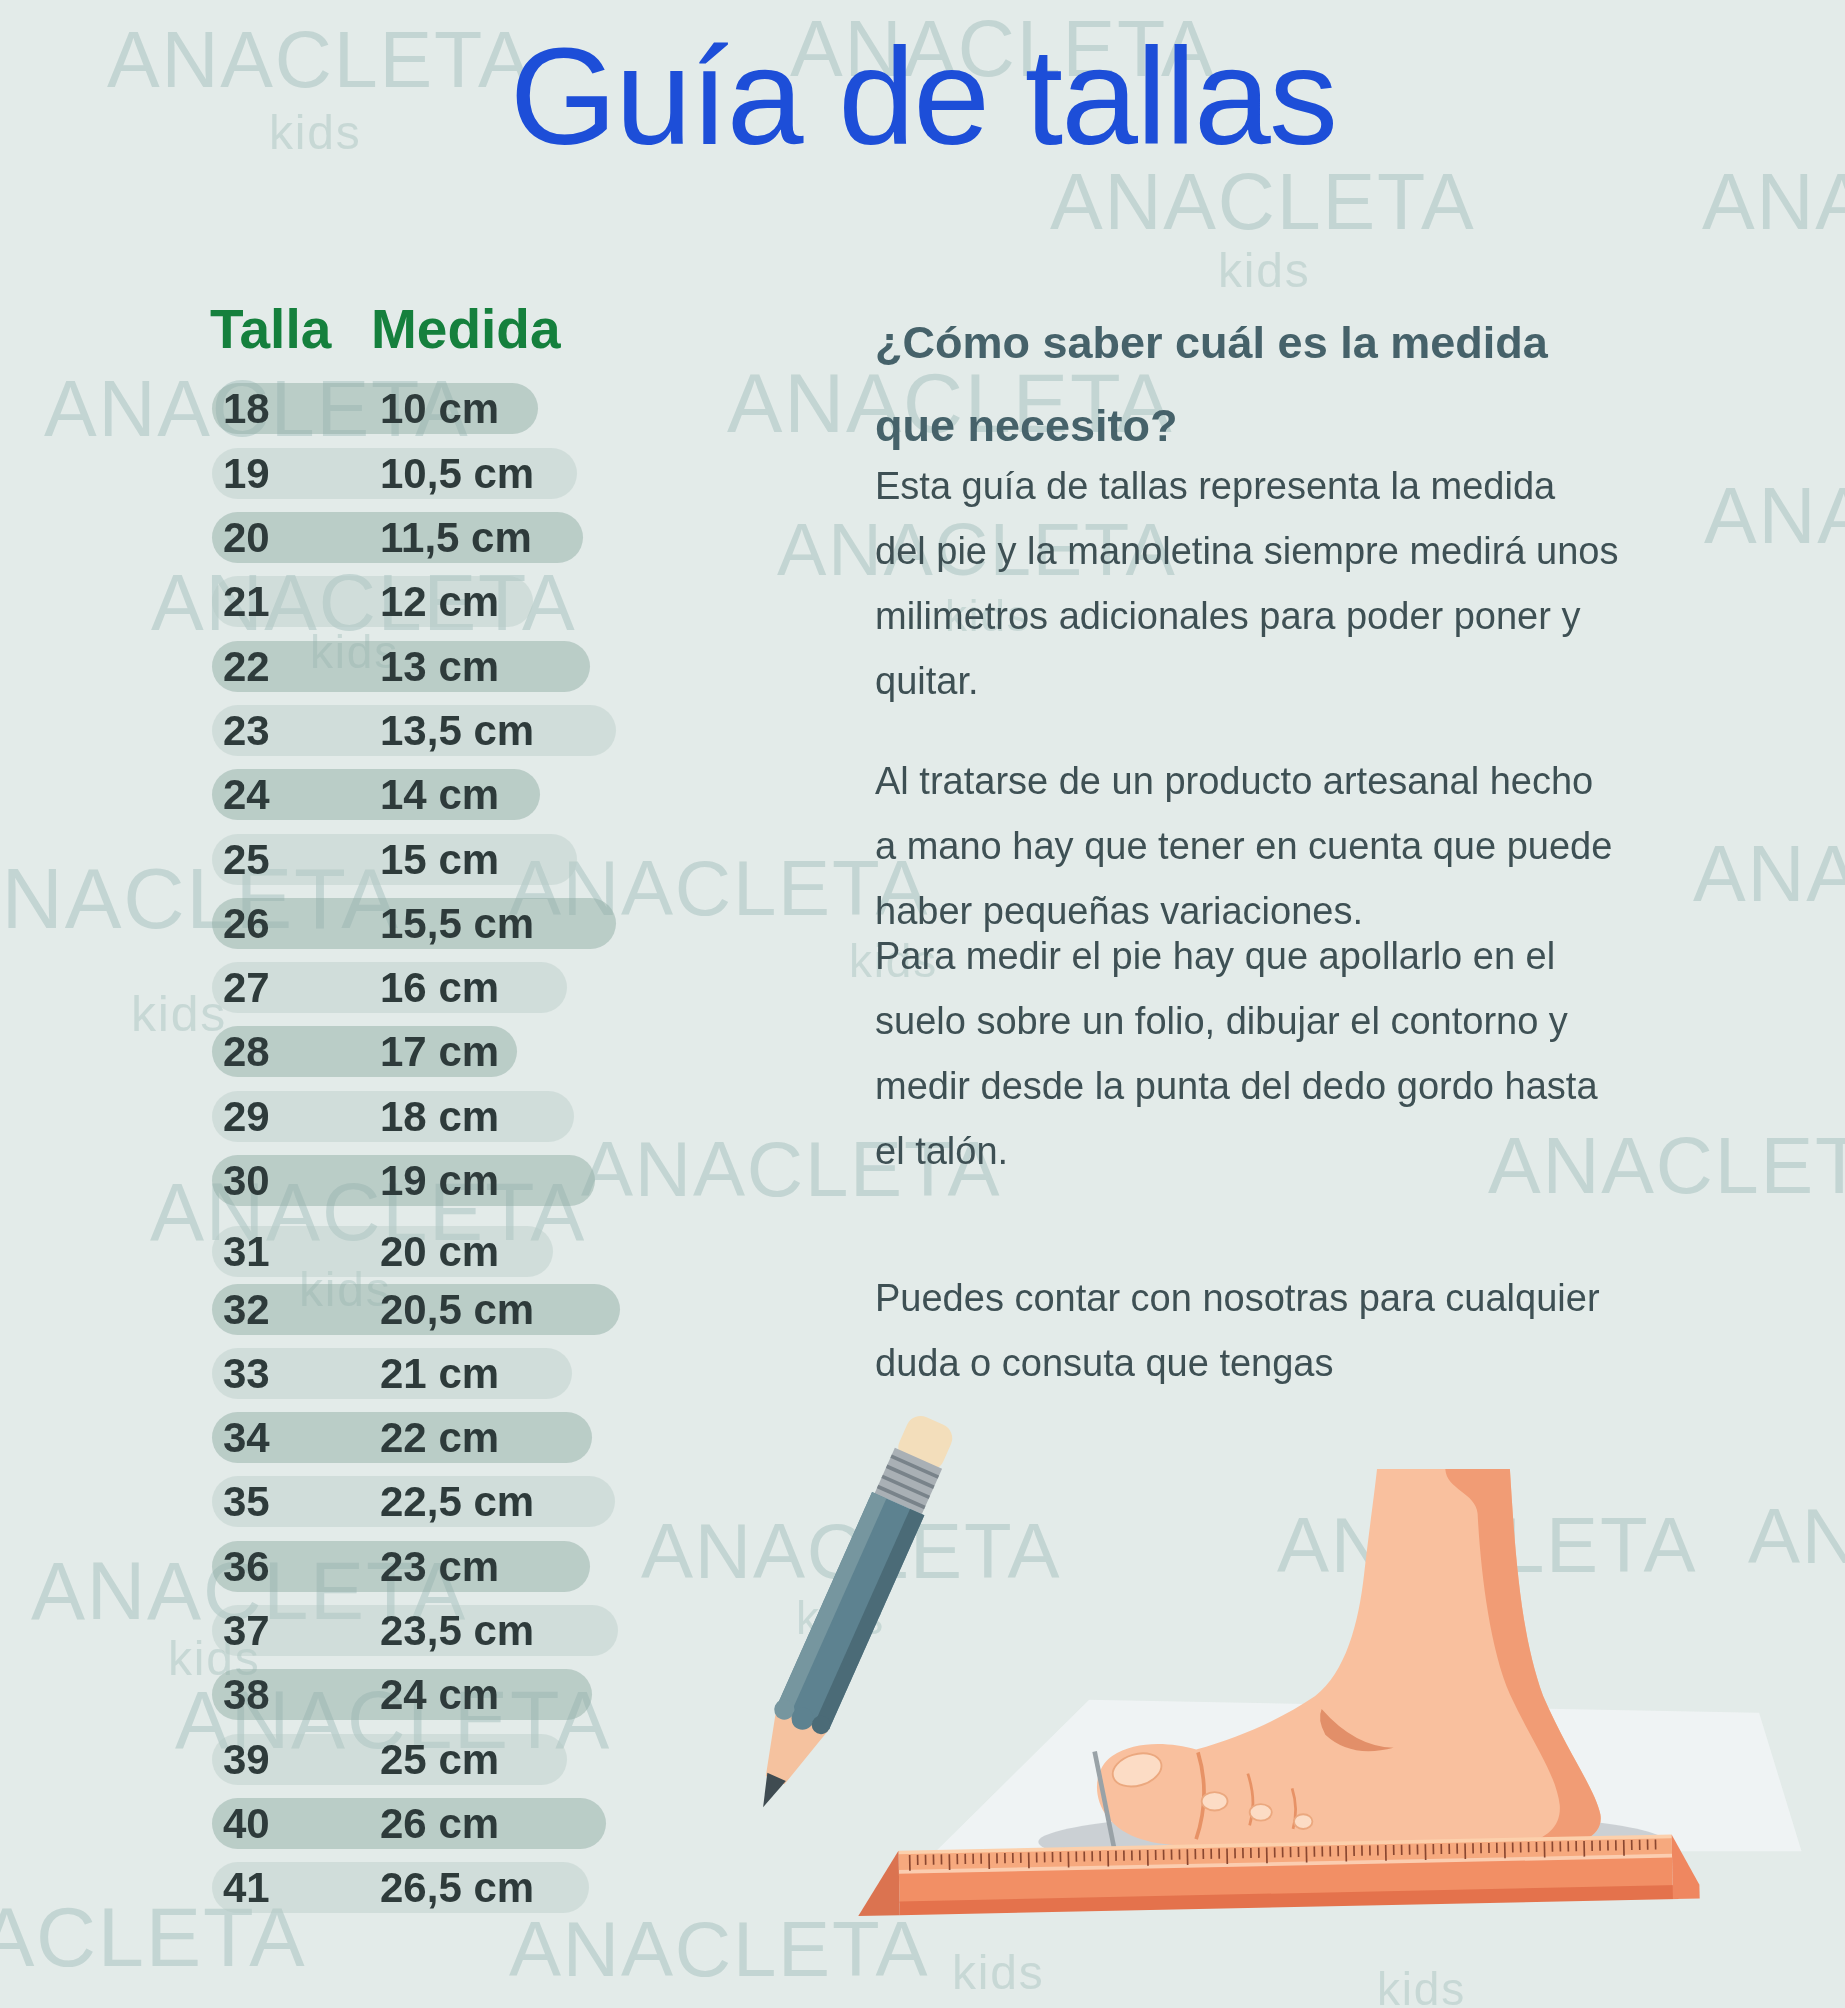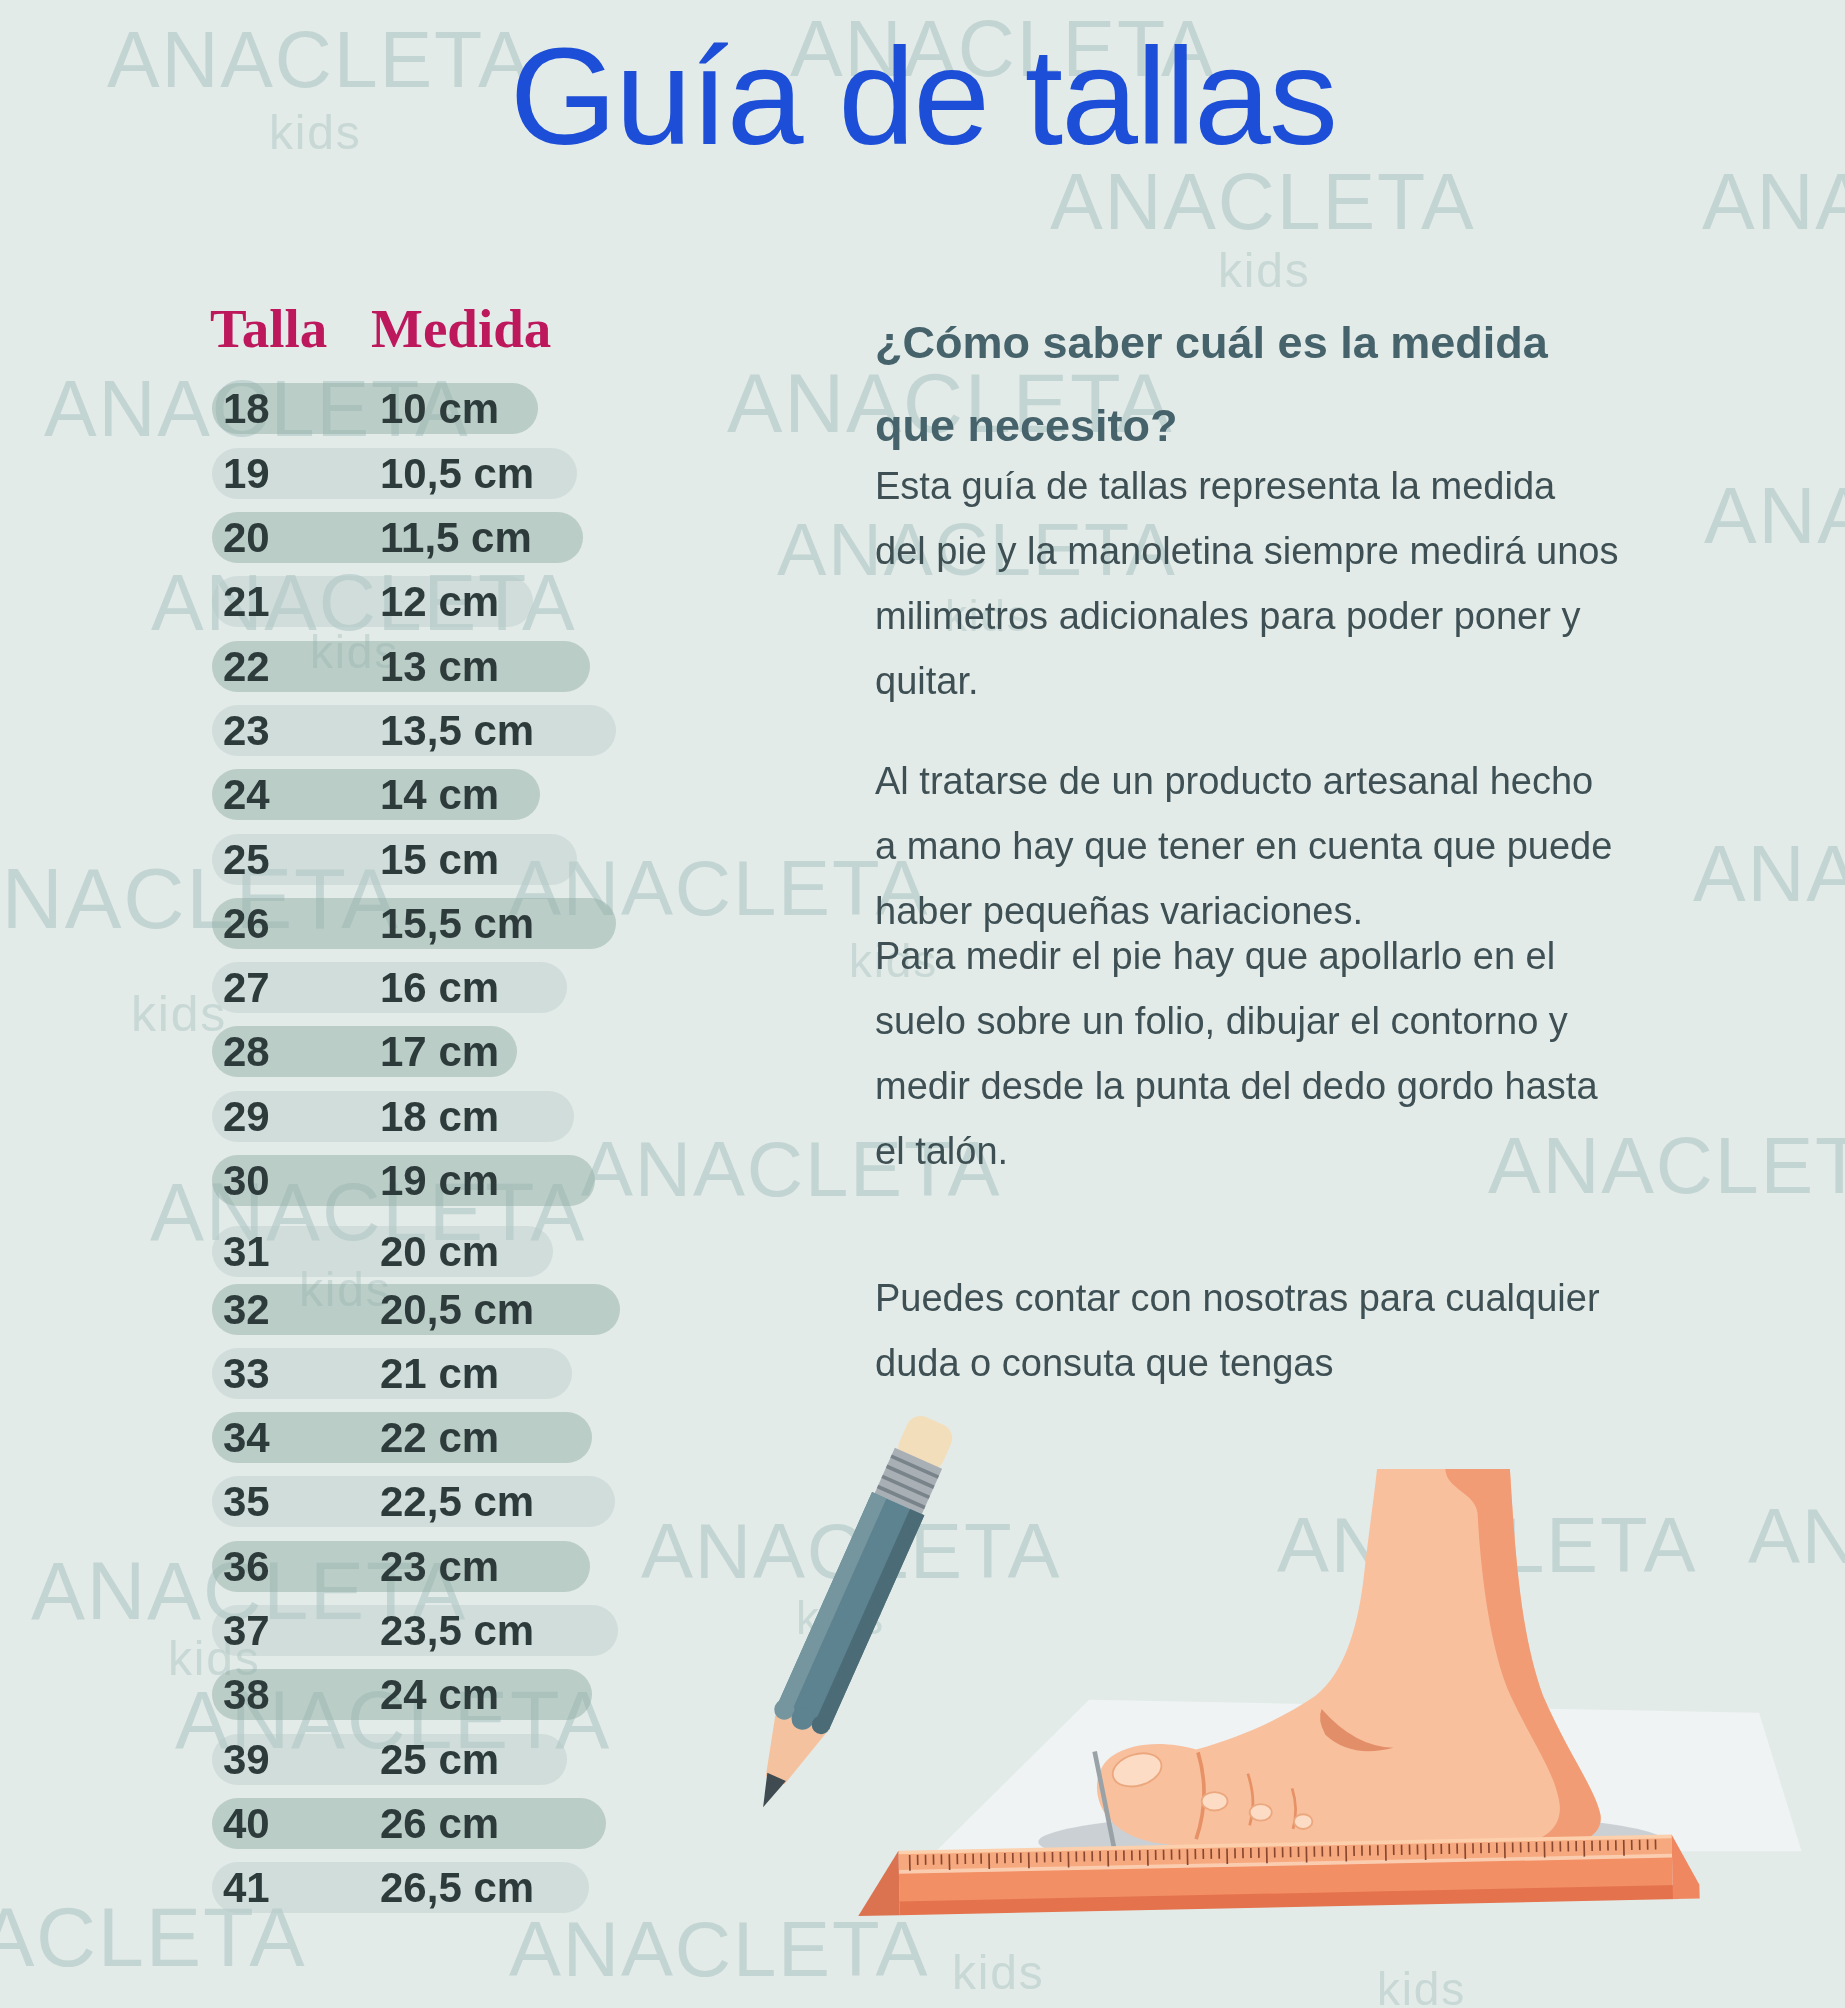--- a/index.html
+++ b/index.html
@@ -16,21 +16,21 @@
     letter-spacing:1.8px;font-weight:300;
   }
   .wm-kids{color:rgba(148,180,177,.34);}
   
   .title{
     position:absolute;top:16.6px;left:0;width:100%;text-align:center;
     font-size:138px;font-weight:400;color:#1d4ed8;letter-spacing:-1.8px;
   }
   
   #size-table{position:absolute;left:0;top:0;}
-  .thead{position:absolute;top:297px;height:55px;font-size:55px;font-weight:700;color:#be185d;font-family:Liberation Serif, serif;}
+  .thead{position:absolute;top:297px;height:55px;font-size:55px;font-weight:700;color:#15803d;}
   .th-talla{left:210px;}
   .th-medida{left:371px;}
   .trow{position:absolute;left:0;width:701px;height:52px;}
   .pill{
     position:absolute;left:212px;top:0;height:51px;border-radius:26px;
   }
   .pill-dark{background:rgba(143,172,163,.48);}
   .pill-light{background:rgba(178,200,194,.38);}
   .talla-cell{
     position:absolute;left:223px;top:0;height:51px;line-height:51px;

